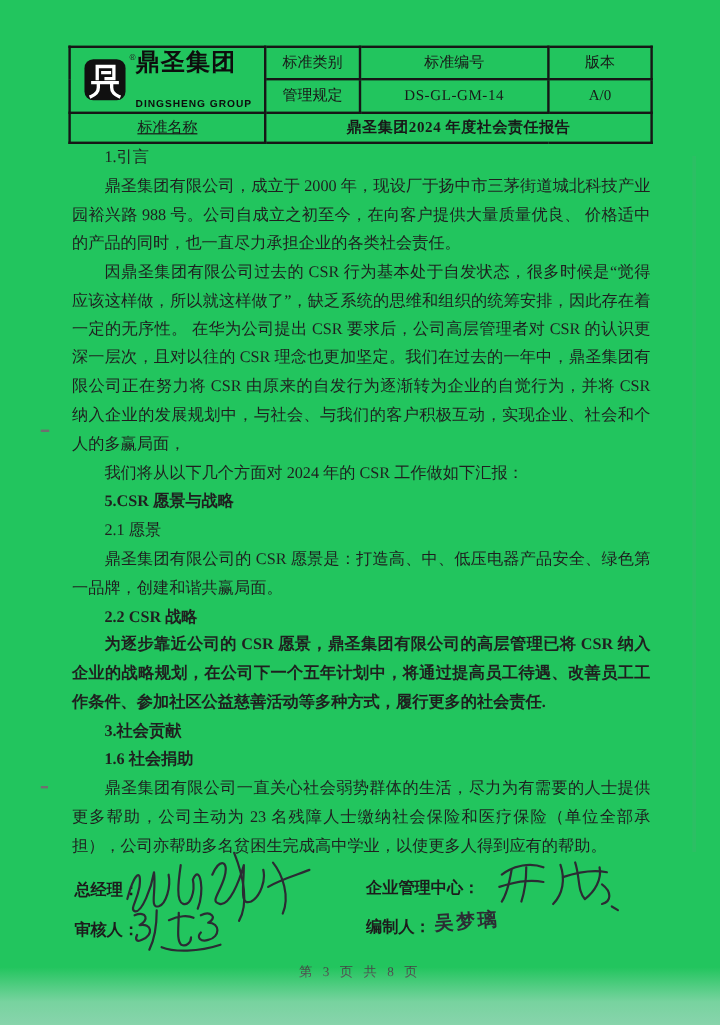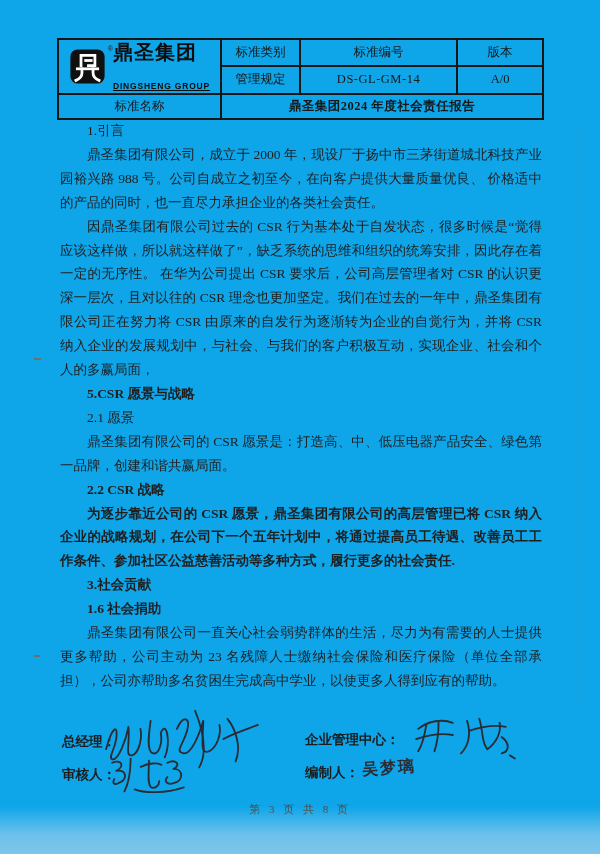--- a/index.html
+++ b/index.html
@@ -2,50 +2,50 @@
 <html><head>
 <meta charset="utf-8">
 <style>
   html,body{margin:0;padding:0;}
   body{
     width:600px;height:854px;position:relative;overflow:hidden;
     background:#ffffff;
     font-family:"Liberation Serif","DejaVu Serif",serif;
     color:#1f1f1f;
   }
-  .page{position:absolute;inset:0;background:#0ea5e9;}
+  .page{position:absolute;inset:0;background:#22c55e;}
   .bottom-tint{position:absolute;left:0;right:0;bottom:0;height:48px;
     background:linear-gradient(180deg,rgba(226,230,238,0) 0%,rgba(224,228,238,.45) 60%,rgba(219,224,236,.55) 100%);}
   .right-streak{position:absolute;left:577px;top:130px;width:3px;height:580px;background:rgba(140,145,160,.10);}
   .speck{position:absolute;background:#6f6f6f;}
   .speck.s1{left:34px;top:358px;width:7px;height:2px;}
   .speck.s2{left:34px;top:655px;width:6px;height:2px;}
 
   
   table.hdr{position:absolute;left:57px;top:38px;border-collapse:collapse;table-layout:fixed;}
   table.hdr td{border:2px solid #161616;padding:0;text-align:center;vertical-align:middle;
     font-size:12.5px;color:#181818;}
   td.c-logo{width:161px;}
   td.c-cat{width:77px;margin-left:37px;}
   td.c-num{width:155px;}
   td.c-ver{width:84px;}
   tr.r{height:25px;}
   td.val{font-size:13px;margin-top:26px;}
   td.num-val{font-family:"Liberation Serif","DejaVu Serif",serif;letter-spacing:.5px;}
   td.title-cell{font-weight:700;font-size:13.5px;letter-spacing:.5px;}
-  td.name-label{font-size:13px;}
+  td.name-label{font-size:13px;text-decoration:underline;}
 
   .logo-wrap{display:flex;align-items:center;justify-content:center;gap:7px;padding:2px 0;}
   .logo-icon{position:relative;width:37px;height:37px;flex:0 0 auto;}
   .logo-reg{position:absolute;top:-3px;right:-7px;font-size:7px;color:#222;
     font-family:"Liberation Sans","DejaVu Sans",sans-serif;}
   .logo-text{display:flex;flex-direction:column;align-items:flex-start;line-height:1;
     font-family:"Liberation Sans","DejaVu Sans",sans-serif;}
   .logo-cn{font-size:20px;font-weight:900;letter-spacing:1px;color:#0d0d0d;}
-  .logo-en{font-size:8.5px;font-weight:700;letter-spacing:.8px;color:#0d0d0d;margin-top:20px;text-decoration:underline;}
+  .logo-en{font-size:8.5px;font-weight:700;letter-spacing:.8px;color:#0d0d0d;margin-top:20px;}
 
   
   .doc-body{position:absolute;left:60px;top:119px;width:482px;
     font-size:13.5px;line-height:23.9px;text-align:justify;text-justify:inter-ideograph;}
   .doc-body p{margin:0;text-indent:2em;}
   .doc-body p.h{font-weight:700;}
 
   
   .sig-label{position:absolute;font-size:13.5px;font-weight:700;color:#1c1c1c;}
   .lbl-gm{left:62px;top:733px;}
@@ -106,20 +106,21 @@
       <td class="name-label">标准名称</td>
       <td class="title-cell" colspan="3">鼎圣集团2024 年度社会责任报告</td>
     </tr>
   </tbody>
     </table>
 
   <div class="doc-body">
       <p>1.引言</p>
       <p>鼎圣集团有限公司，成立于 2000 年，现设厂于扬中市三茅街道城北科技产业园裕兴路 988 号。公司自成立之初至今，在向客户提供大量质量优良、 价格适中的产品的同时，也一直尽力承担企业的各类社会责任。</p>
       <p>因鼎圣集团有限公司过去的 CSR 行为基本处于自发状态，很多时候是“觉得应该这样做，所以就这样做了”，缺乏系统的思维和组织的统筹安排，因此存在着一定的无序性。 在华为公司提出 CSR 要求后，公司高层管理者对 CSR 的认识更深一层次，且对以往的 CSR 理念也更加坚定。我们在过去的一年中，鼎圣集团有限公司正在努力将 CSR 由原来的自发行为逐渐转为企业的自觉行为，并将 CSR 纳入企业的发展规划中，与社会、与我们的客户积极互动，实现企业、社会和个人的多赢局面，</p>
+      <p>我们将从以下几个方面对 2024 年的 CSR 工作做如下汇报：</p>
       <p class="h">5.CSR 愿景与战略</p>
       <p>2.1 愿景</p>
       <p>鼎圣集团有限公司的 CSR 愿景是：打造高、中、低压电器产品安全、绿色第一品牌，创建和谐共赢局面。</p>
       <p class="h">2.2 CSR 战略</p>
       <p class="h">为逐步靠近公司的 CSR 愿景，鼎圣集团有限公司的高层管理已将 CSR 纳入企业的战略规划，在公司下一个五年计划中，将通过提高员工待遇、改善员工工作条件、参加社区公益慈善活动等多种方式，履行更多的社会责任.</p>
       <p class="h">3.社会贡献</p>
       <p class="h">1.6 社会捐助</p>
       <p>鼎圣集团有限公司一直关心社会弱势群体的生活，尽力为有需要的人士提供更多帮助，公司主动为 23 名残障人士缴纳社会保险和医疗保险（单位全部承担），公司亦帮助多名贫困生完成高中学业，以使更多人得到应有的帮助。</p>
     </div>
 

